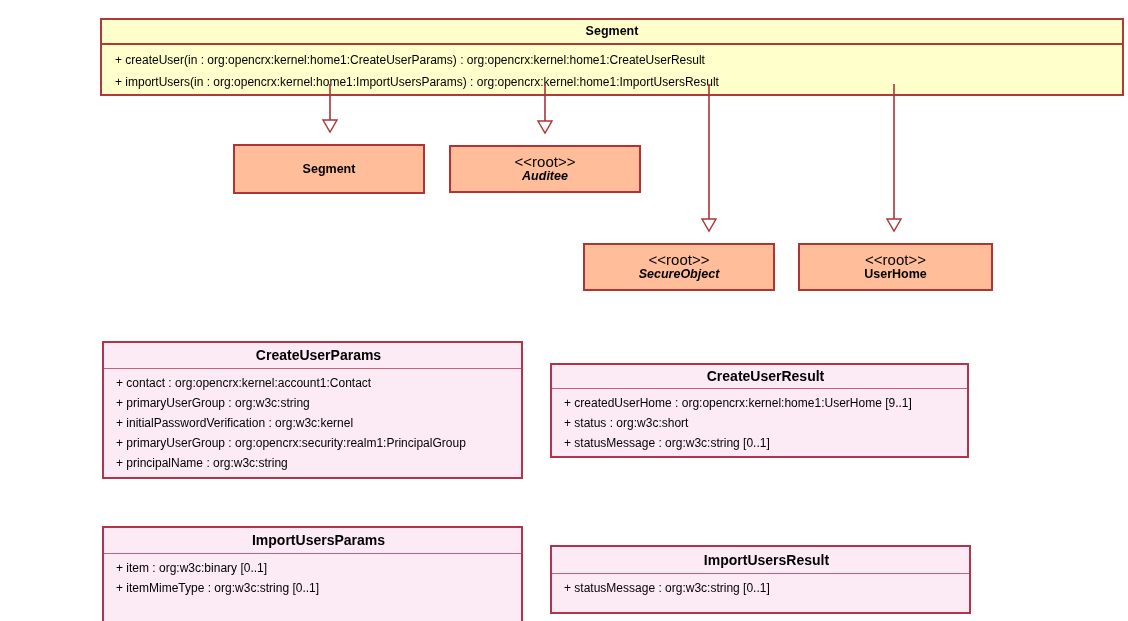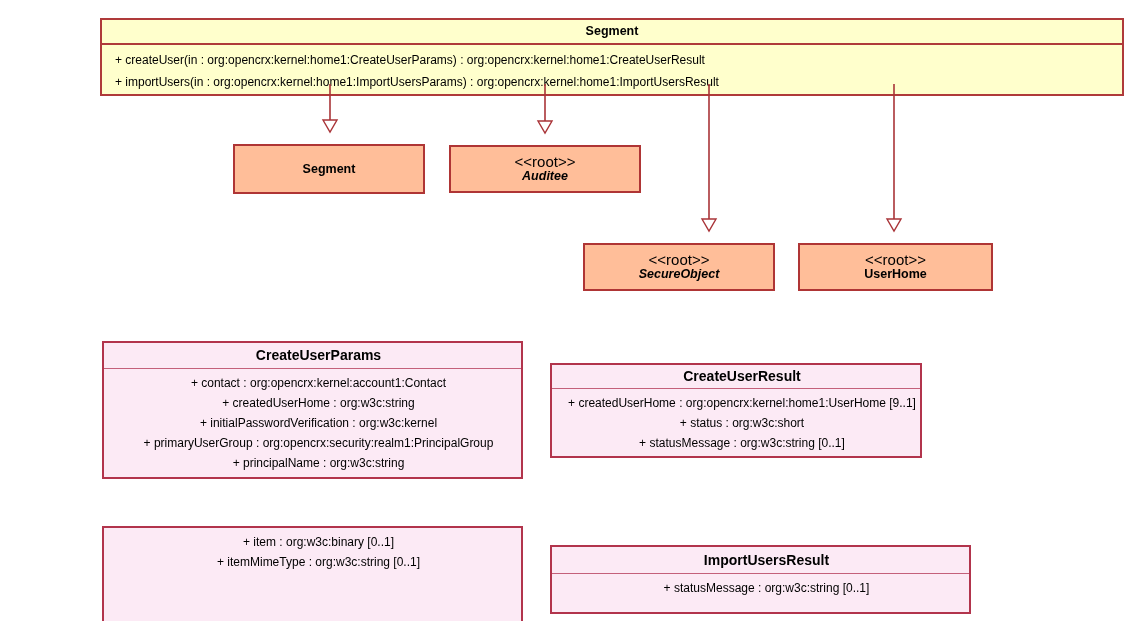--- a/index.html
+++ b/index.html
@@ -57,21 +57,20 @@
     font-weight: bold;
     font-size: 14px;
     border-bottom: 1px solid #C4607A;
     padding-left: 12px;
   }
   .msg-class .attrs { padding: 4px 0 0 12px; }
   .msg-class .attr {
     font-size: 12px;
     line-height: 20px;
     white-space: nowrap;
-    text-align: center;
   }
   
   .connector { position: absolute; overflow: visible; }
   .connector line    { stroke: #A93438; stroke-width: 1.6; }
   .connector polygon { fill: #ffffff; stroke: #A93438; stroke-width: 1.4; }
 </style>
 </head>
 <body>
 
 <div class="canvas">
@@ -117,37 +116,38 @@
 
   <div class="uml-box iface-class" style="left:798px; top:232px; width:195px; height:48px;">
     <div class="stereo">&lt;&lt;root&gt;&gt;</div>
     <div class="iname">UserHome</div>
   </div>
 
   <div class="uml-box msg-class" style="left:102px; top:330px; width:421px; height:138px;">
     <div class="title" style="height:25px; line-height:25px;">CreateUserParams</div>
     <div class="attrs">
       <div class="attr">+ contact : org:opencrx:kernel:account1:Contact</div>
-      <div class="attr">+ createdUserHome : org:w3c:string</div>
+      <div class="attr">+ primaryUserGroup : org:w3c:string</div>
       <div class="attr">+ initialPasswordVerification : org:w3c:kernel</div>
       <div class="attr">+ primaryUserGroup : org:opencrx:security:realm1:PrincipalGroup</div>
       <div class="attr">+ principalName : org:w3c:string</div>
     </div>
   </div>
 
-  <div class="uml-box msg-class" style="left:550px; top:352px; width:372px; height:95px;">
+  <div class="uml-box msg-class" style="left:550px; top:352px; width:419px; height:95px;">
     <div class="title" style="height:23px; line-height:23px;">CreateUserResult</div>
     <div class="attrs">
       <div class="attr">+ createdUserHome : org:opencrx:kernel:home1:UserHome [9..1]</div>
       <div class="attr">+ status : org:w3c:short</div>
       <div class="attr">+ statusMessage : org:w3c:string [0..1]</div>
     </div>
   </div>
 
   <div class="uml-box msg-class" style="left:102px; top:515px; width:421px; height:98px;">
+    <div class="title" style="height:25px; line-height:25px;">ImportUsersParams</div>
     <div class="attrs">
       <div class="attr">+ item : org:w3c:binary [0..1]</div>
       <div class="attr">+ itemMimeType : org:w3c:string [0..1]</div>
     </div>
   </div>
 
   <div class="uml-box msg-class" style="left:550px; top:534px; width:421px; height:69px;">
     <div class="title" style="height:26px; line-height:26px;">ImportUsersResult</div>
     <div class="attrs">
       <div class="attr">+ statusMessage : org:w3c:string [0..1]</div>

